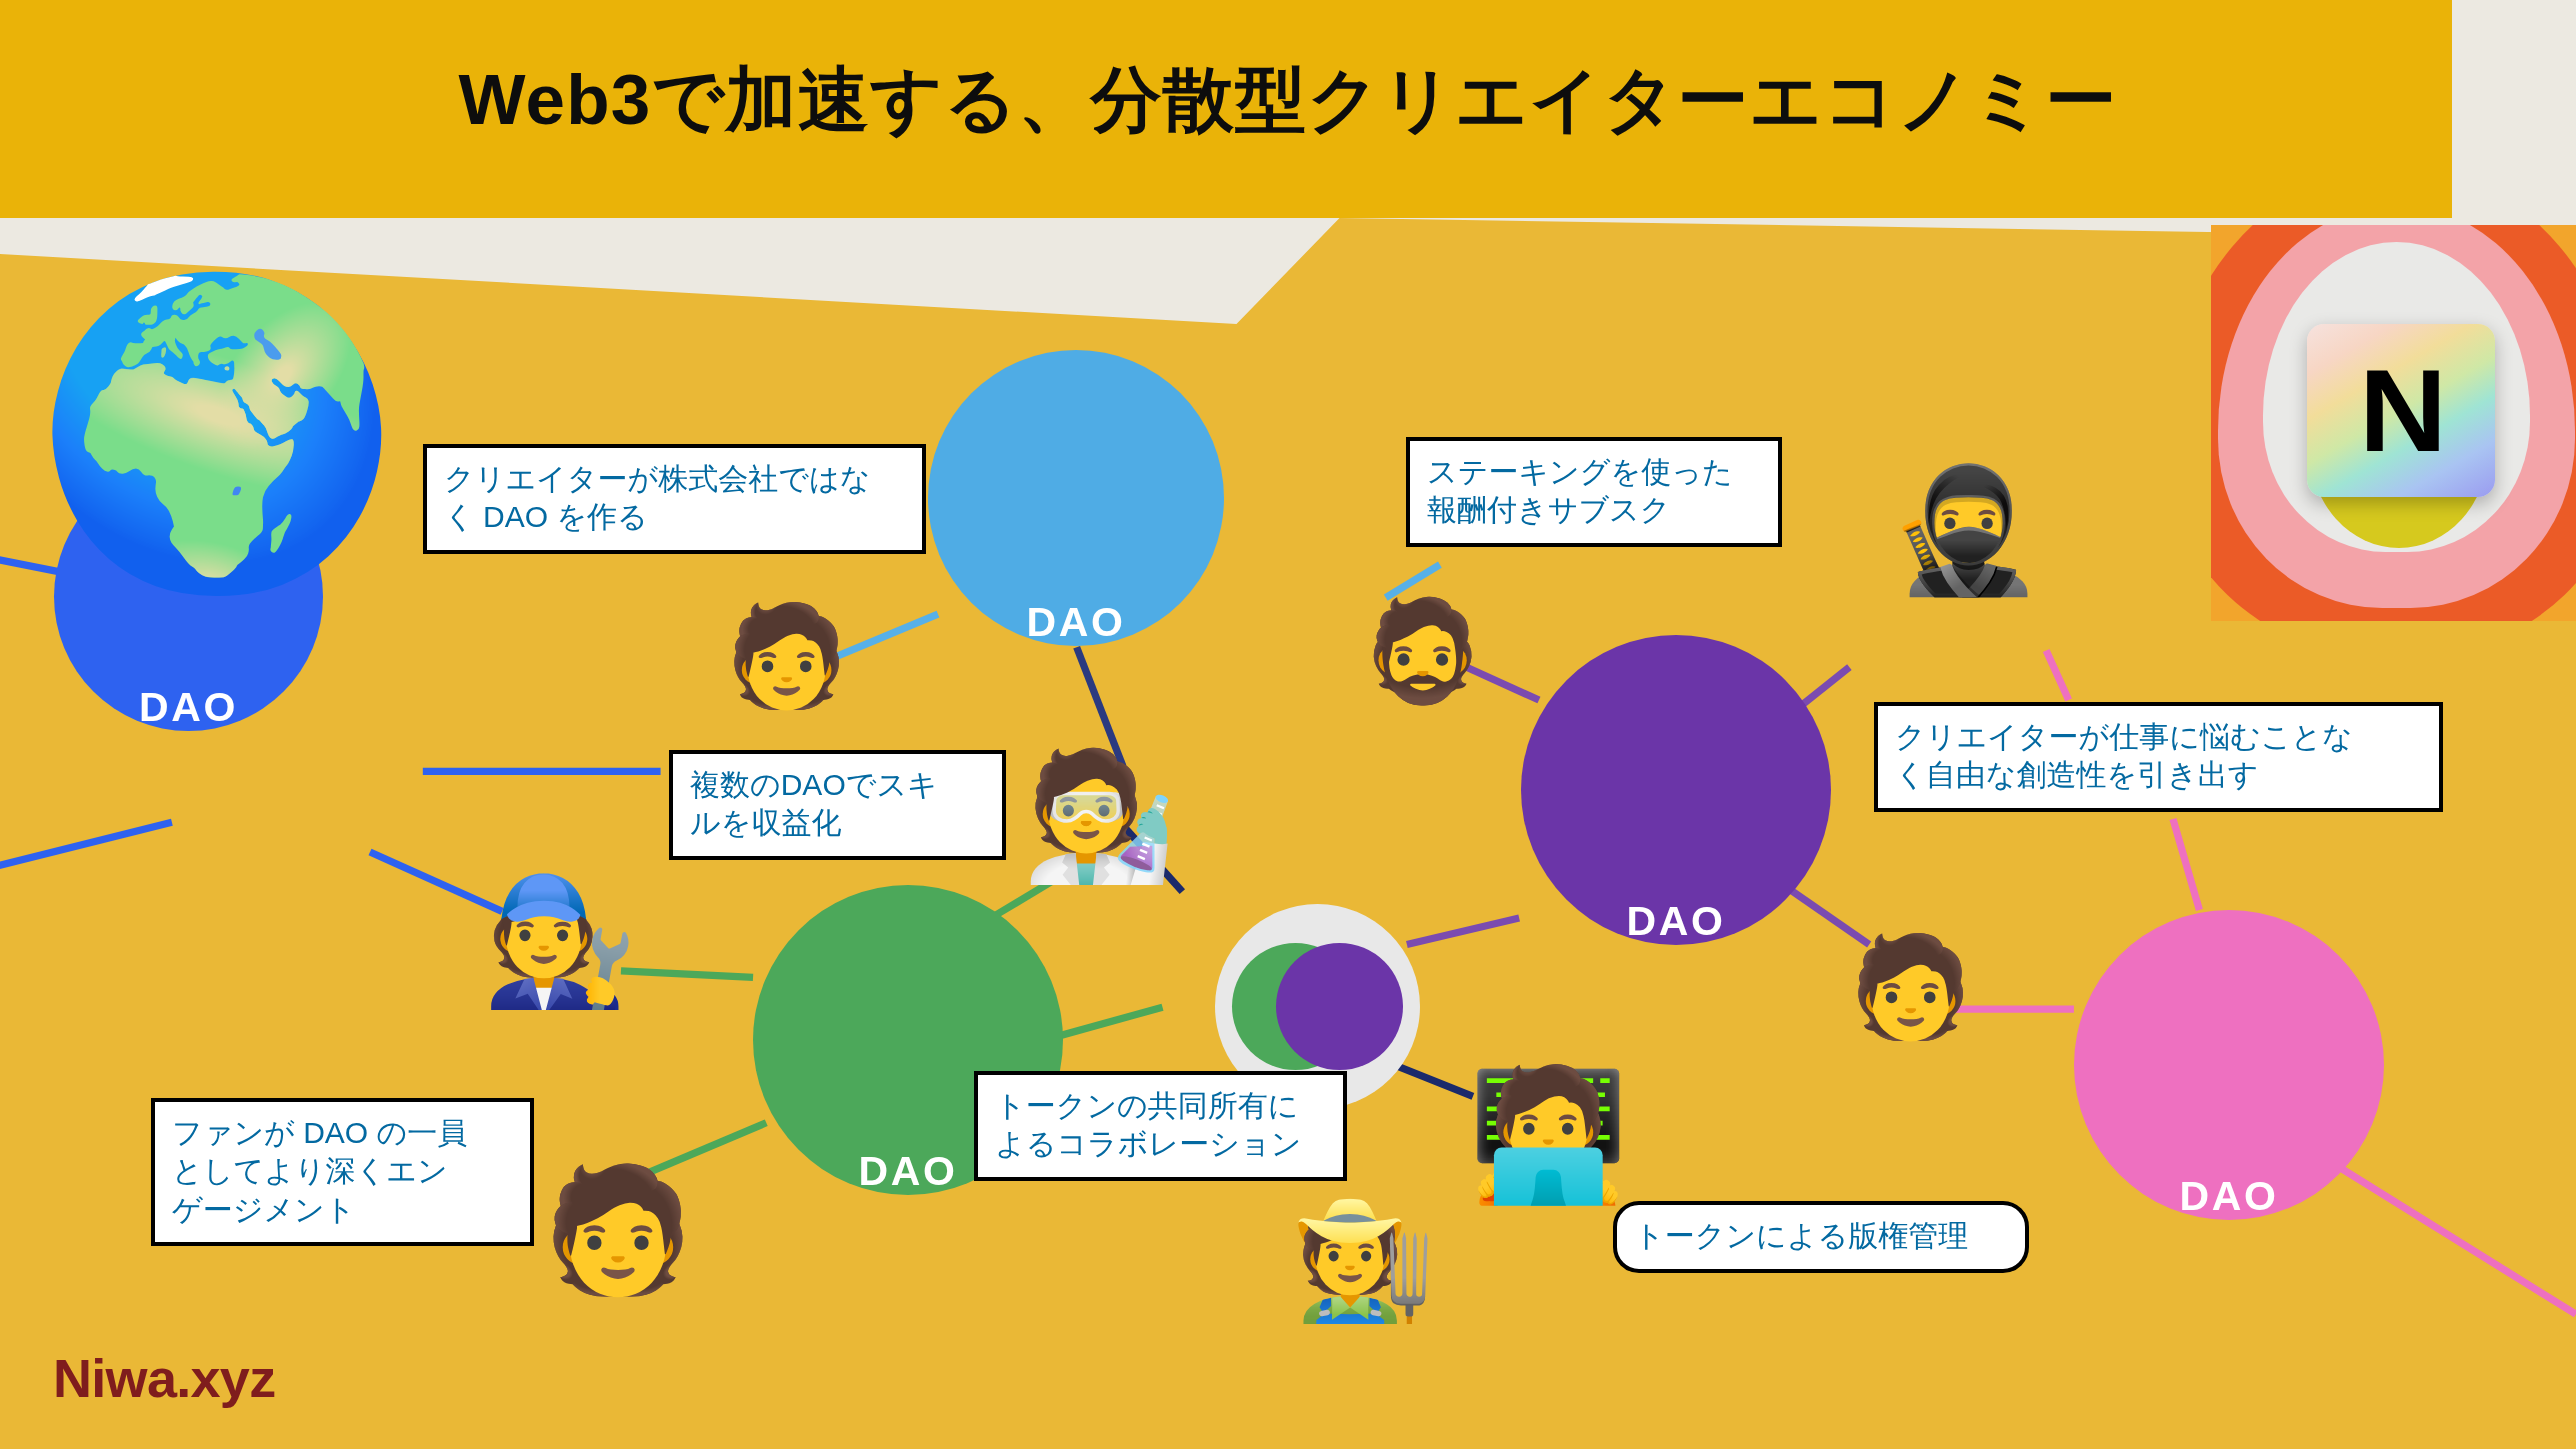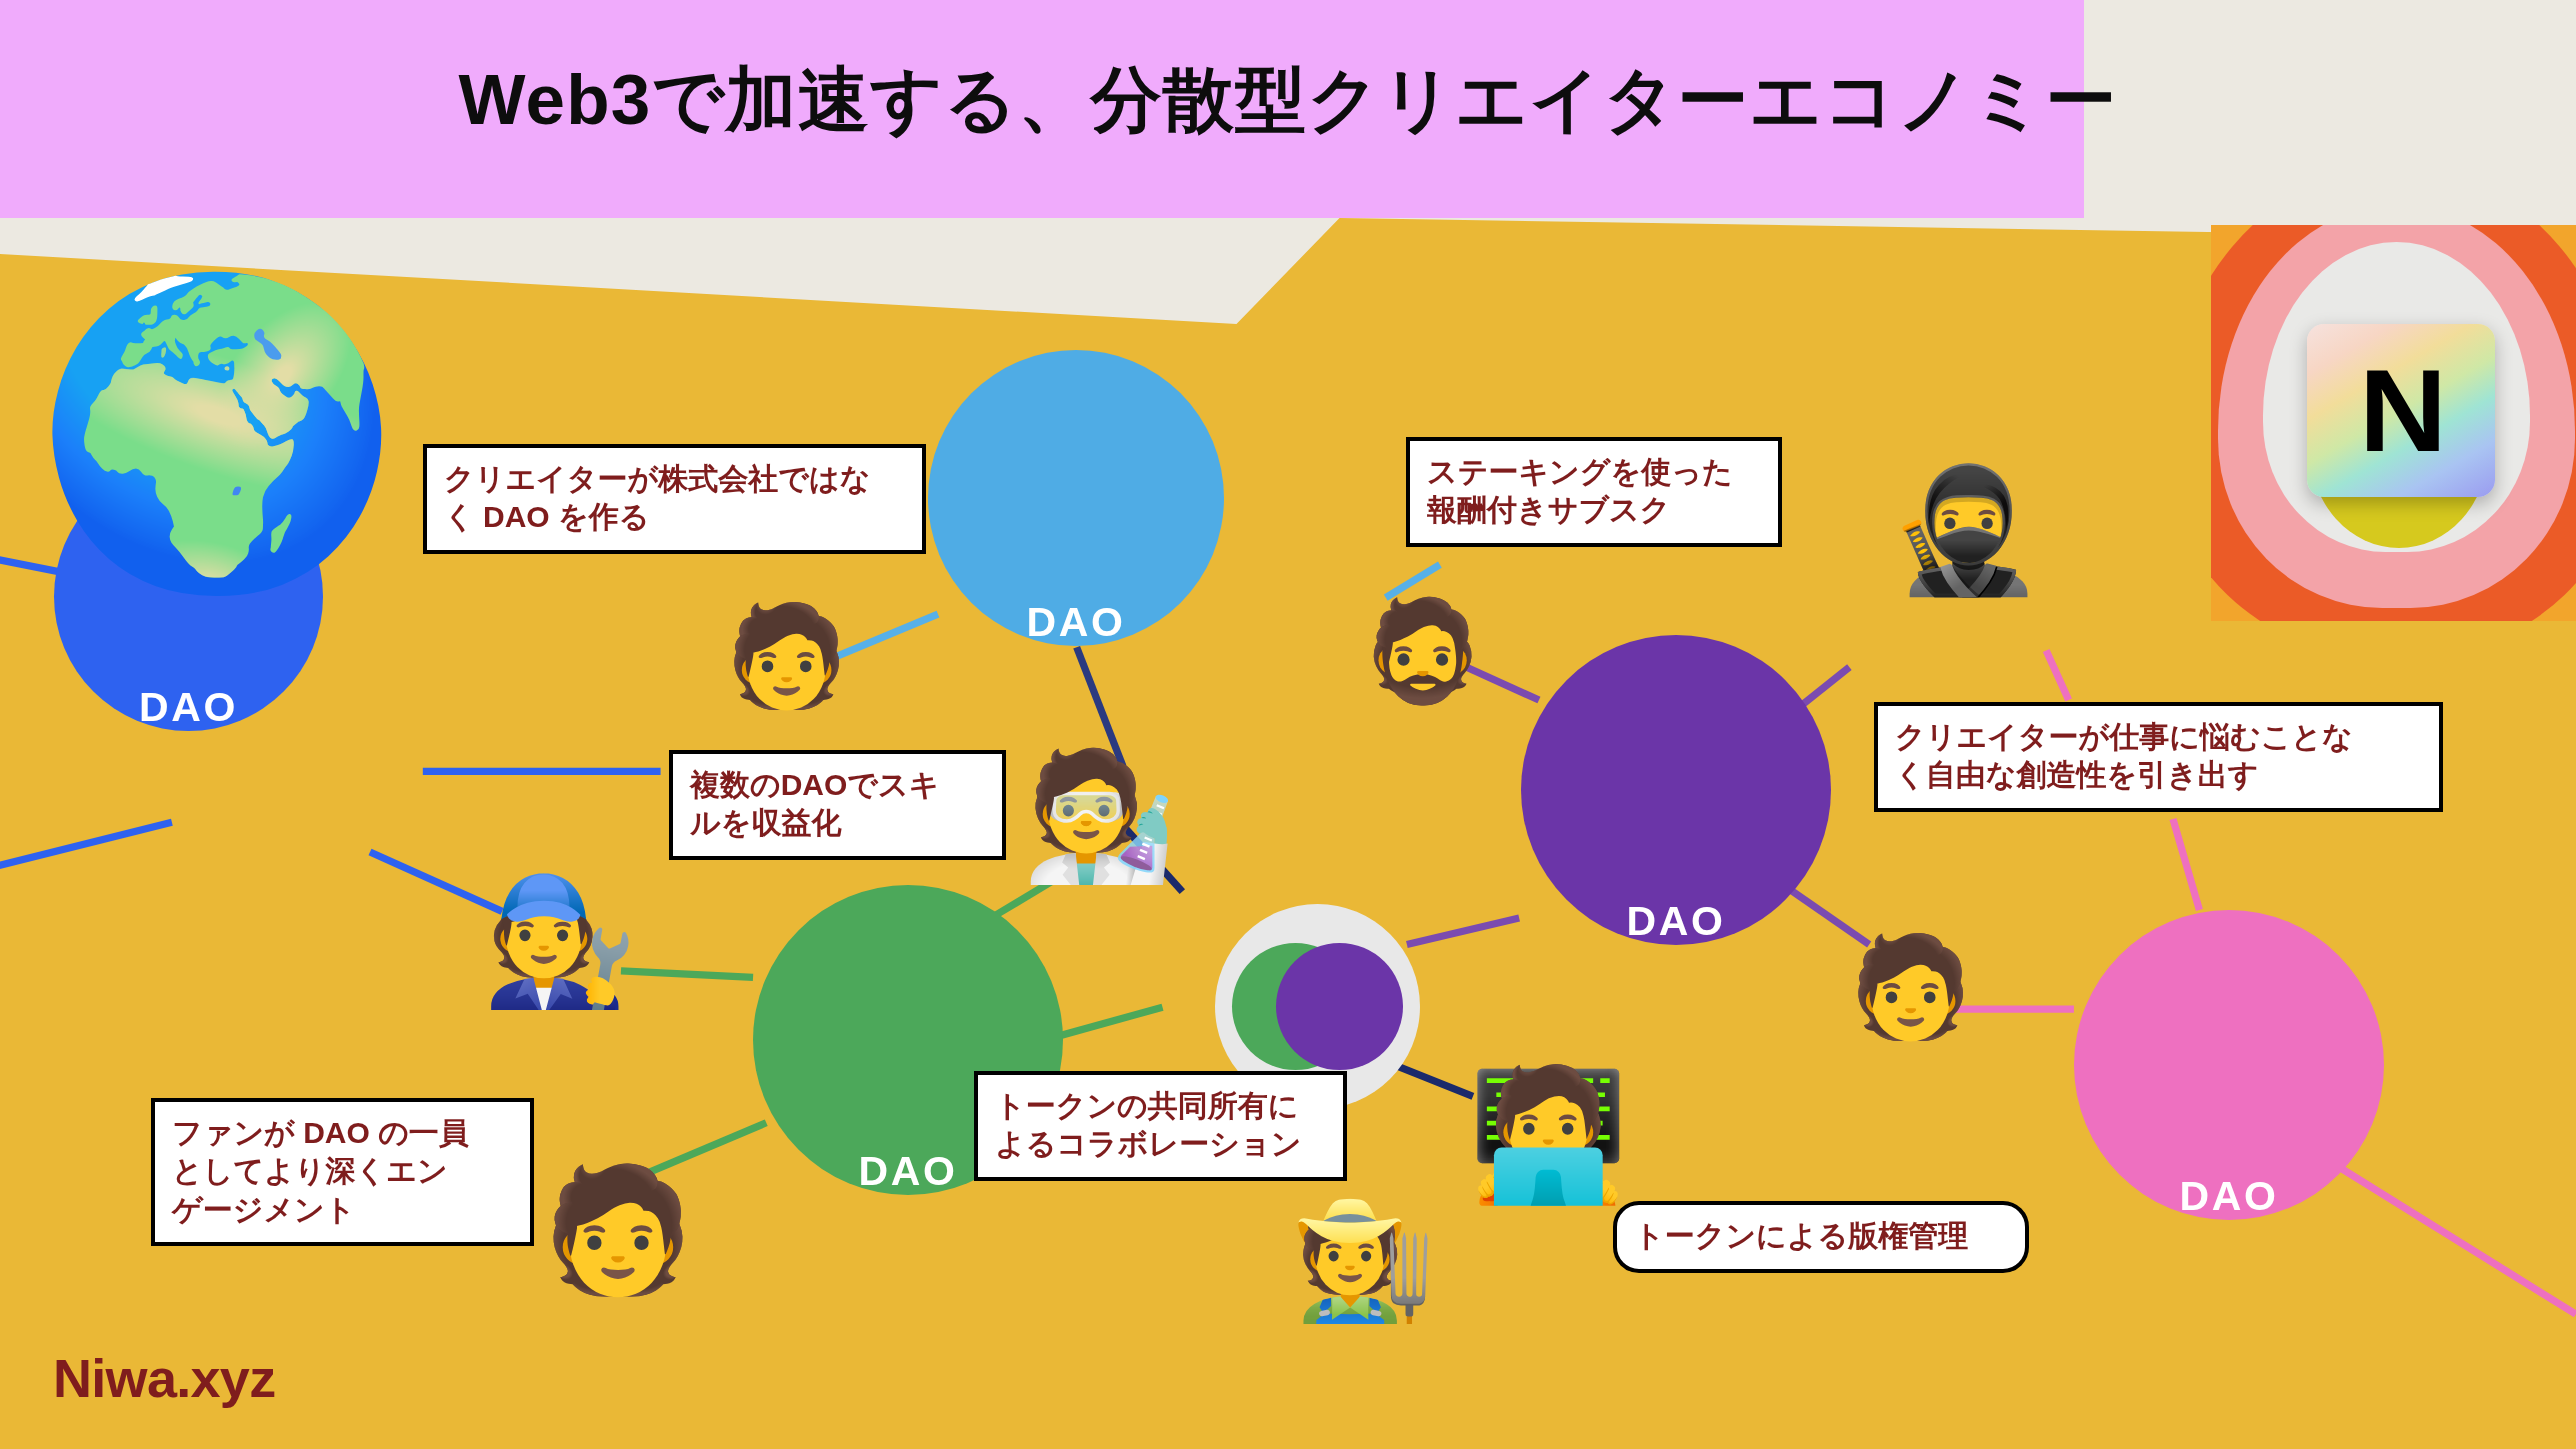--- a/index.html
+++ b/index.html
@@ -6,22 +6,22 @@
   html, body {
     width:2576px; height:1449px;
     background:#ece9e1;
     font-family:"Liberation Sans", "DejaVu Sans", sans-serif;
     overflow:hidden;
   }
   #stage { position:relative; width:2576px; height:1449px; background:#ece9e1; }
 
   
   .header {
-    position:absolute; left:0; top:0; width:2084px; height:218px;
-    background:#f0abfc; z-index:5;
+    position:absolute; left:0; top:0; width:2452px; height:218px;
+    background:#eab308; z-index:5;
   }
   .header-title {
     position:absolute; left:0; top:53px; width:2576px;
     text-align:center;
     font-size:71px;
     font-weight:700;
     letter-spacing:1.3px;
     color:#0d0d0d;
     white-space:nowrap;
   }
@@ -53,24 +53,24 @@
     display:block;
   }
   .hub .vc { position:absolute; border-radius:50%; }
 
   
   .callout {
     position:absolute; z-index:6;
     background:#ffffff;
     border:4.6px solid #000000;
     padding:12px 14.5px 13.2px 17px;
-    color:#7f1d1d;
+    color:#0369a1;
     font-size:30px;
     line-height:1.28;
-    font-weight:700;
+    font-weight:400;
     white-space:pre-line;
   }
 
   
   .avatar {
     position:absolute; z-index:5;
     line-height:1;
     user-select:none;
   }
 

